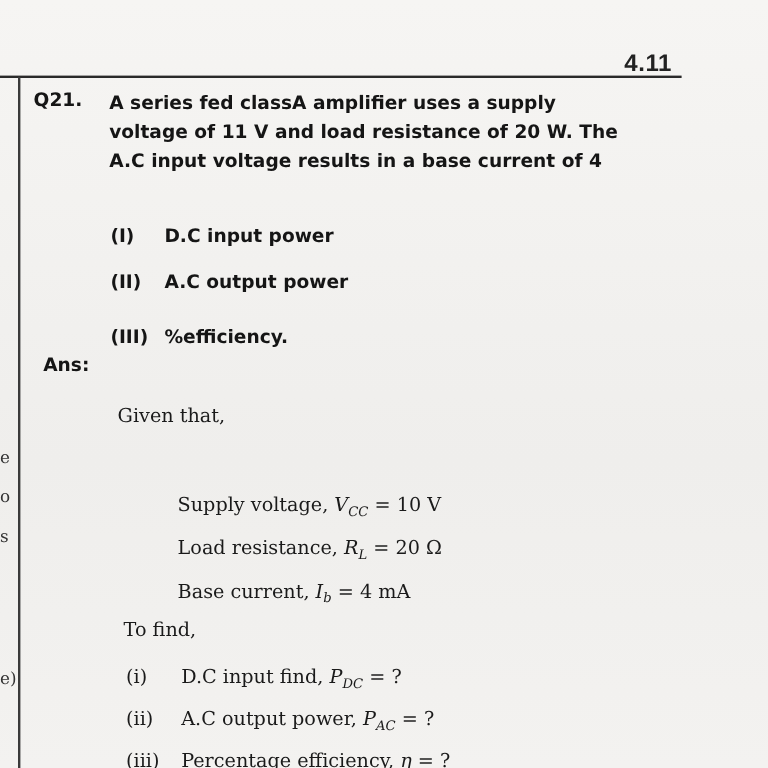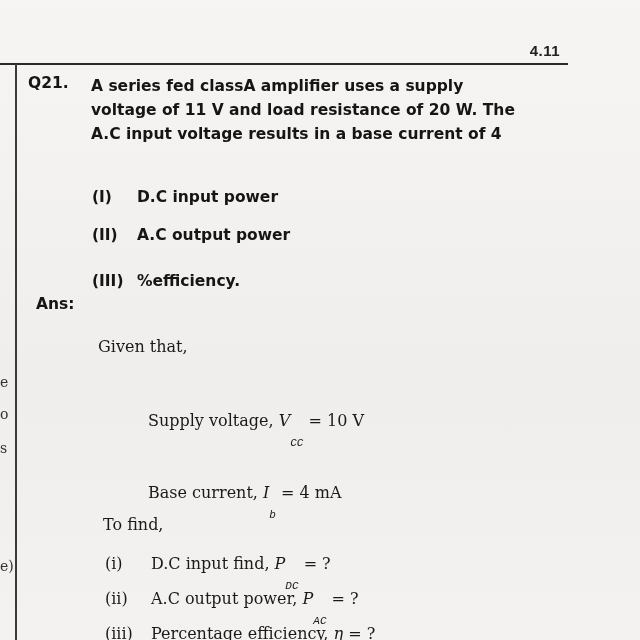--- a/index.html
+++ b/index.html
@@ -20,21 +20,21 @@
       left: 0; top: 0;
       width: 640px; height: 640px;
       background: linear-gradient(180deg, #f6f5f3 0%, #efeeec 60%, #f3f2f0 100%);
     }
     .page-number {
       position: absolute;
       right: 80px;
       top: 42px;
       font-family: "Liberation Sans", sans-serif;
       font-weight: bold;
-      font-size: 15px;
+      font-size: 20px;
       letter-spacing: 0.5px;
       color: #222;
     }
     .top-rule {
       position: absolute;
       left: 0;
       top: 63px;
       width: 568px;
       height: 2px;
       background: #2a2a2a;
@@ -104,22 +104,21 @@
       position: absolute;
       white-space: nowrap;
     }
     .it {
       font-style: italic;
     }
     .sub {
       font-size: 11px;
       font-style: italic;
       position: relative;
-      top: 20px;
-      font-family: Liberation Mono, monospace;
+      top: 4px;
     }
     .edge-mark {
       position: absolute;
       left: 0;
       font-family: "DejaVu Serif", serif;
       font-size: 14px;
       color: #333;
     }
   </style>
 </head>
@@ -160,20 +159,25 @@
   <div class="ans-label">Ans:</div>
 
   <div class="serif" style="left:98px; top:337px;">Given that,</div>
 
   <div class="serif" style="left:148px; top:411px;">
     <span>Supply voltage,</span>
     <span class="it">V</span><span class="sub">CC</span>
     <span>= 10 V</span>
   </div>
 
+  <div class="serif" style="left:148px; top:447px;">
+    <span>Load resistance,</span>
+    <span class="it">R</span><span class="sub">L</span>
+    <span>= 20 Ω</span>
+  </div>
 
   <div class="serif" style="left:148px; top:483px;">
     <span>Base current,</span>
     <span class="it">I</span><span class="sub">b</span>
     <span>= 4 mA</span>
   </div>
 
   <div class="serif" style="left:103px; top:515px;">To find,</div>
 
   <div class="serif" style="left:105px; top:554px;">

